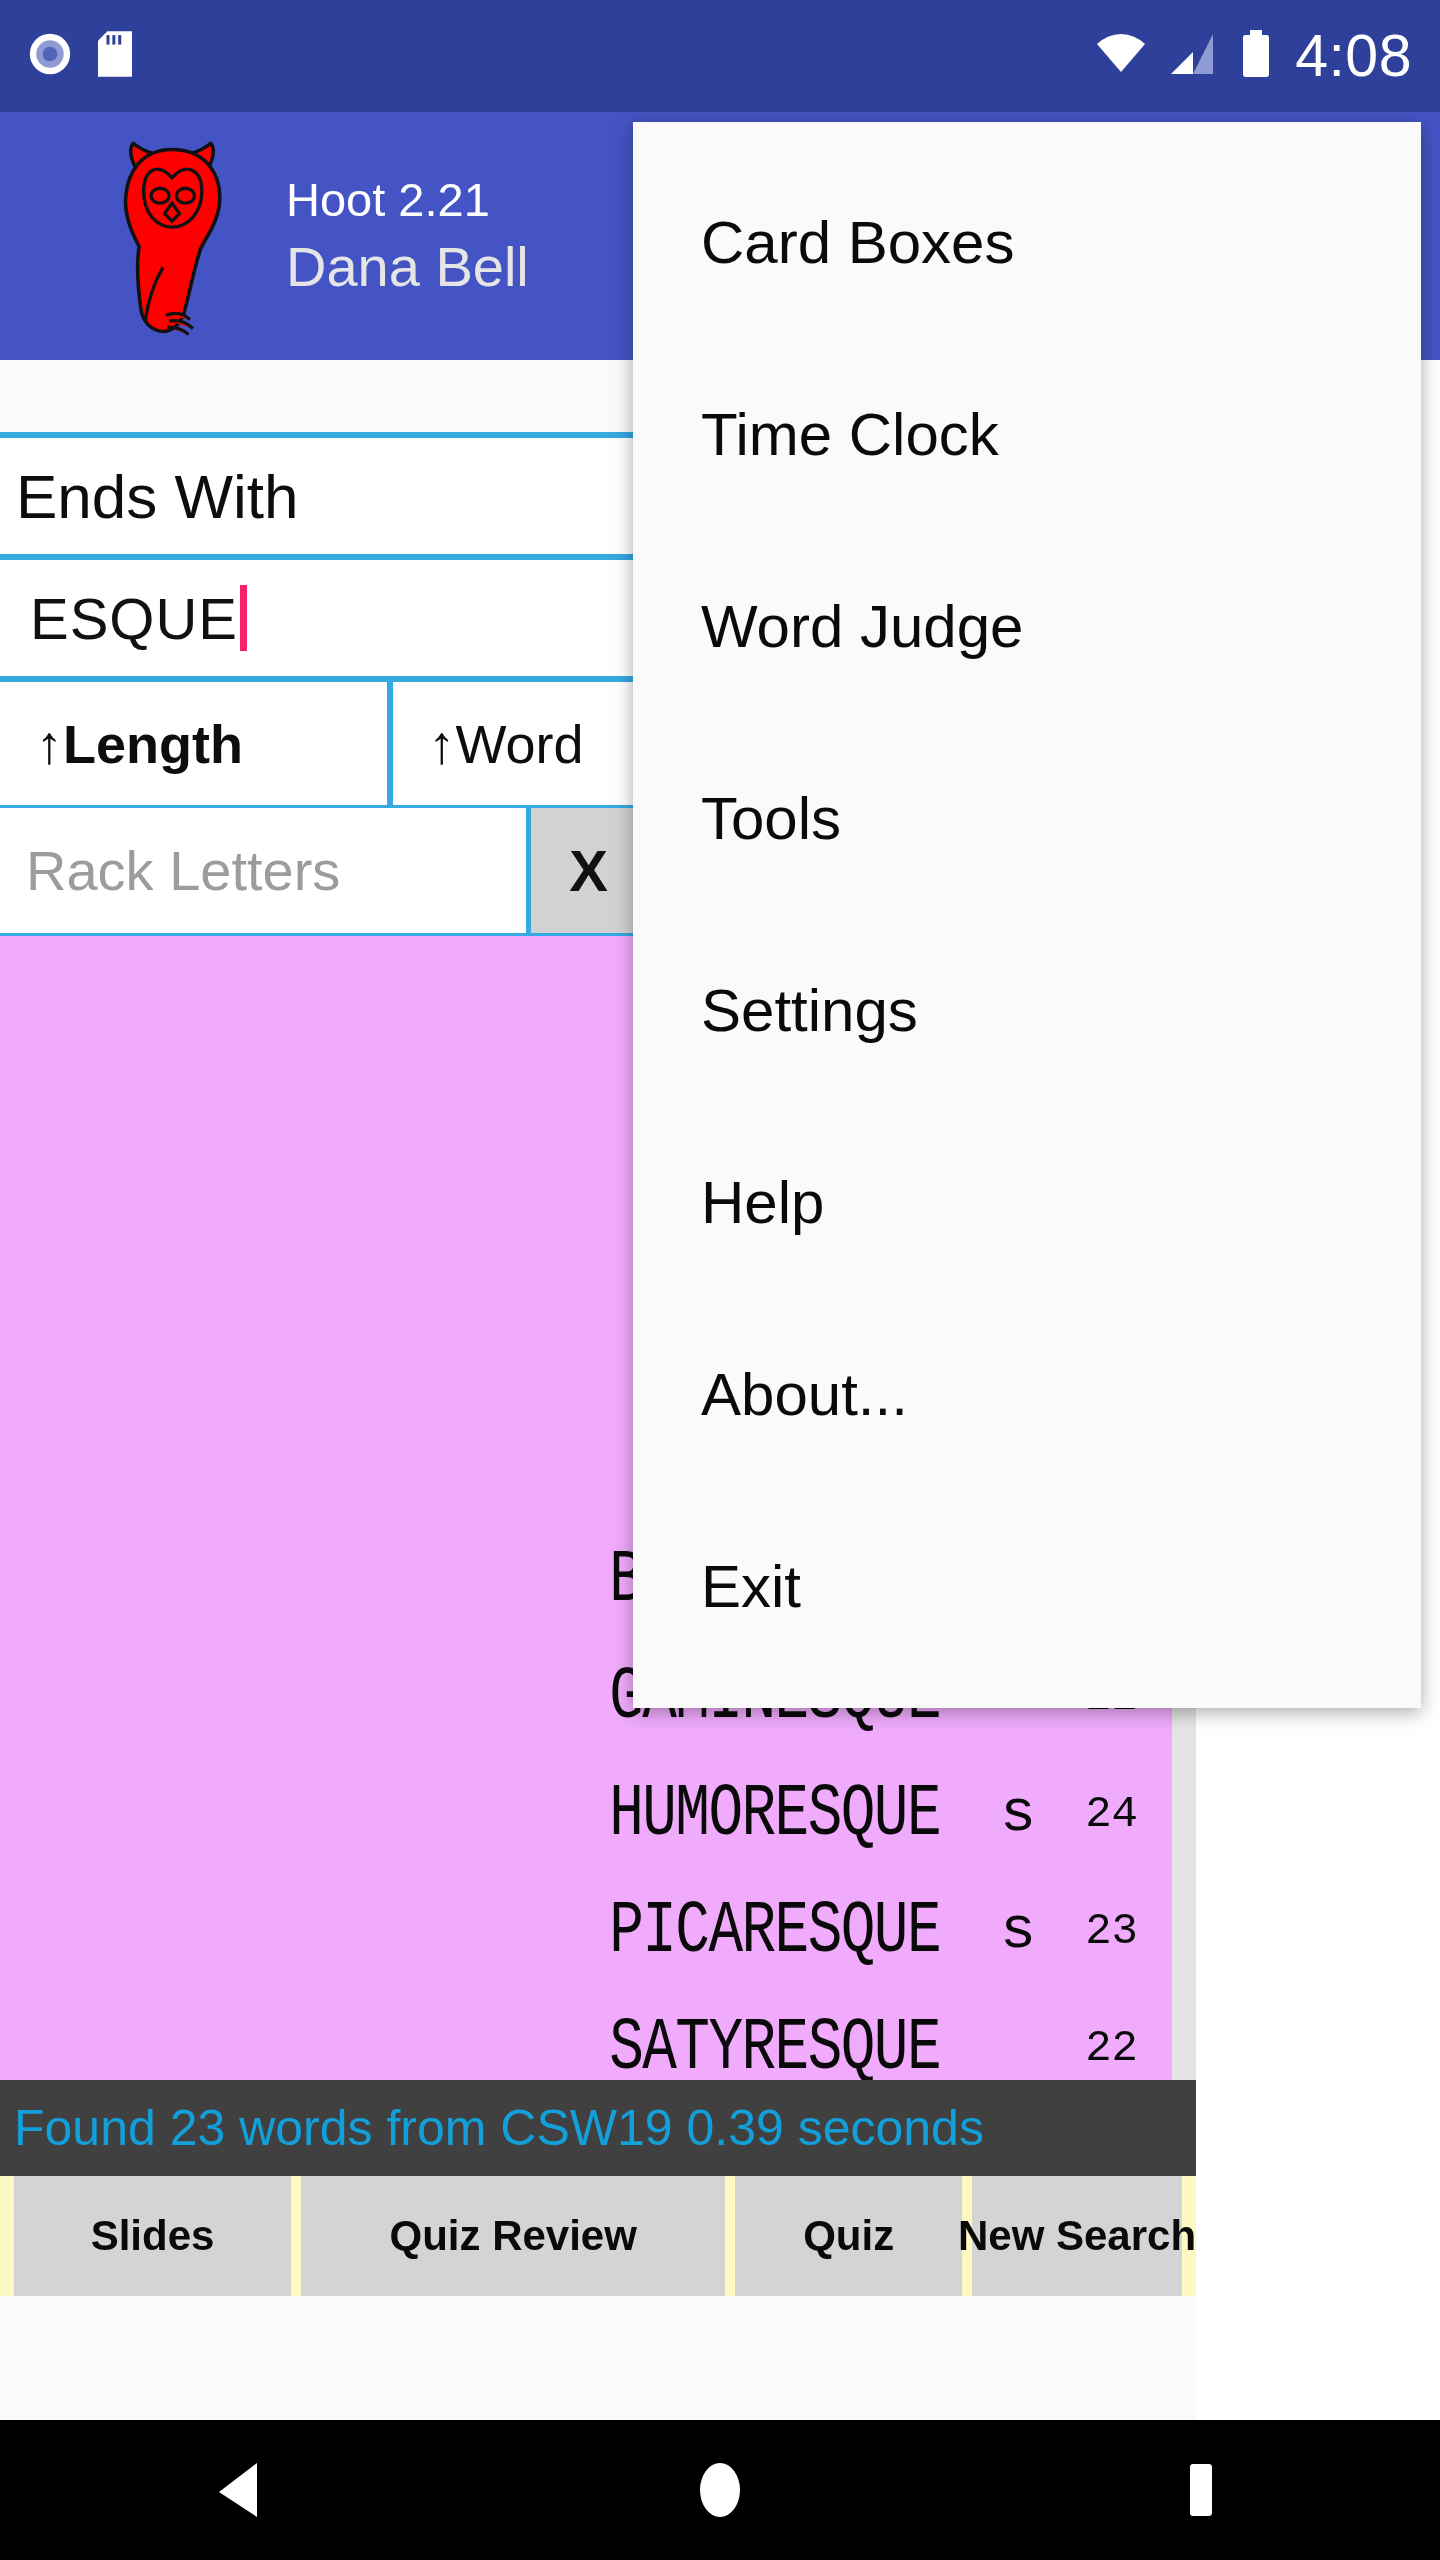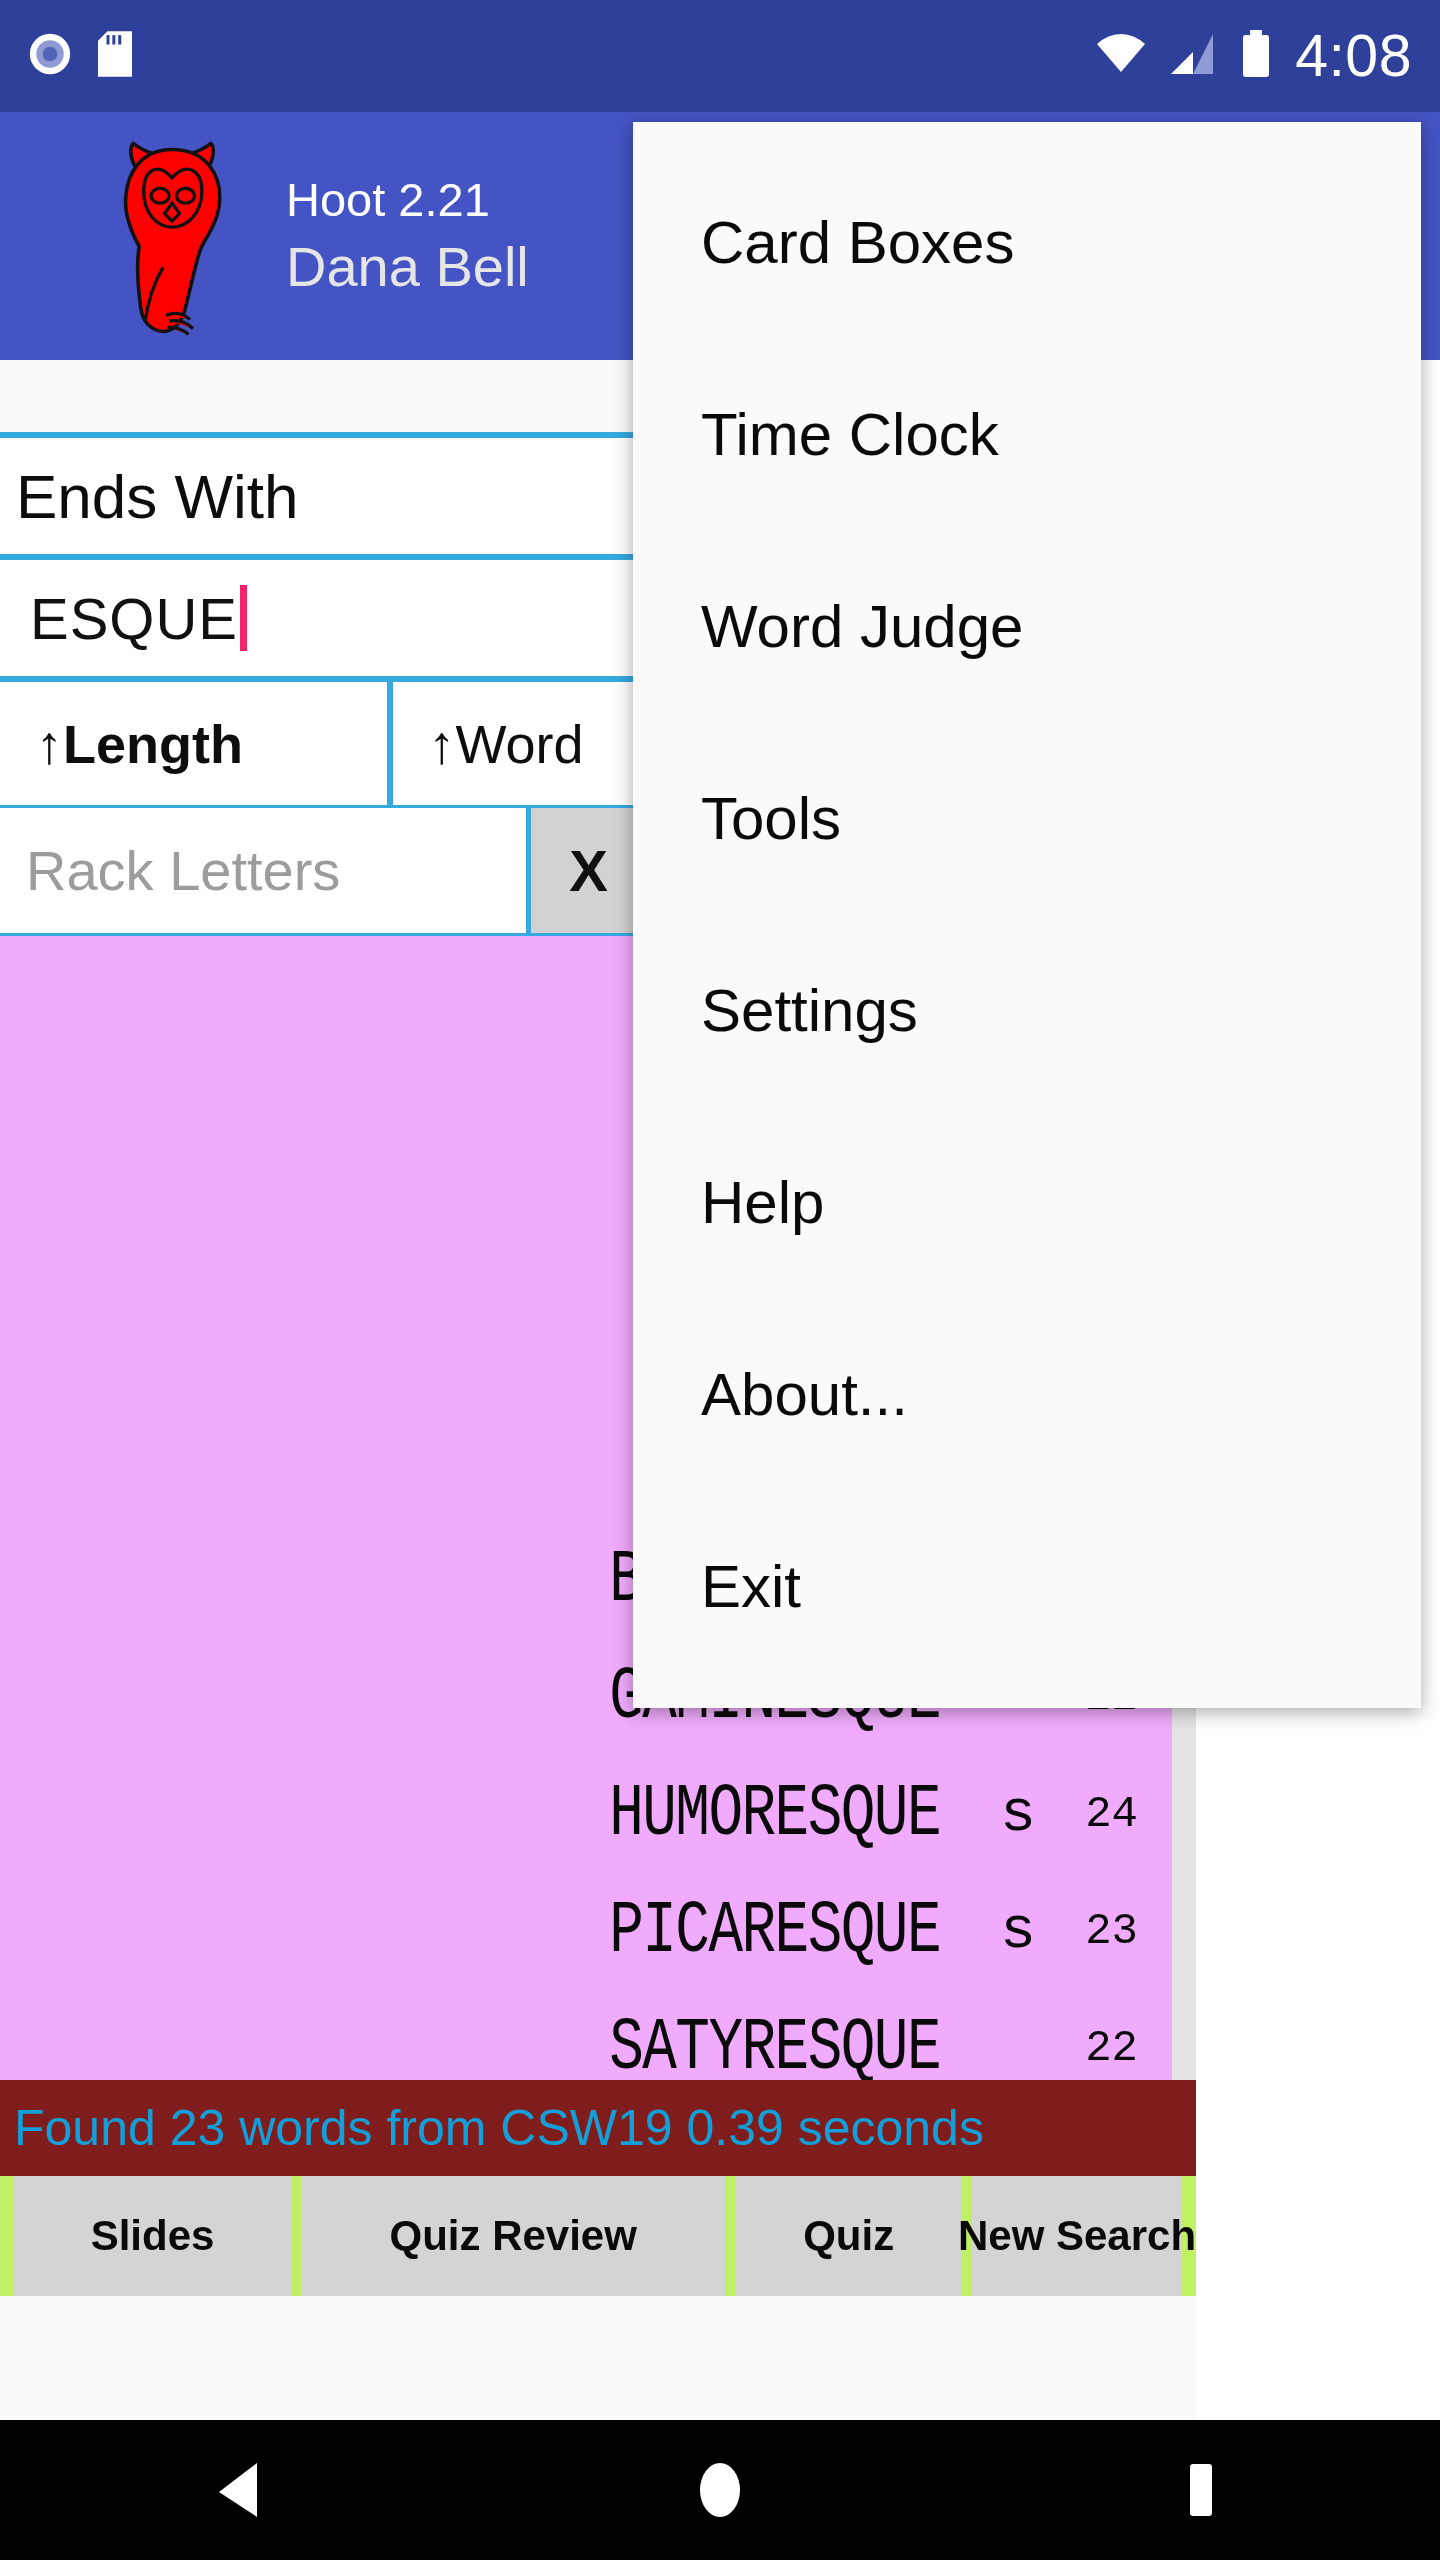--- a/index.html
+++ b/index.html
@@ -107,26 +107,26 @@
     position:absolute;right:0;top:0;width:24px;height:100%;background:#E4E4E4;
   }
   #list-scrollbar-thumb{
     position:absolute;right:4px;top:18px;width:18px;height:470px;background:#9E9E9E;
   }
 
   
   #found-status{
     height:96px;display:flex;align-items:center;
     padding-left:14px;box-sizing:border-box;
-    background:#7f1d1d;
+    background:#404040;
     font-size:50px;color:#139FD9;white-space:nowrap;
   }
 
   
-  #button-bar{height:120px;display:flex;gap:10px;padding:0 14px;box-sizing:border-box;background:#bef264;}
+  #button-bar{height:120px;display:flex;gap:10px;padding:0 14px;box-sizing:border-box;background:#fef9c3;}
   .bottom-btn{
     background:#D4D4D4;
     display:flex;align-items:center;justify-content:center;
     font-size:42px;font-weight:bold;color:#0a0a0a;
     white-space:nowrap;
   }
 
   
   #overflow-menu{
     position:absolute;left:633px;top:122px;width:788px;

